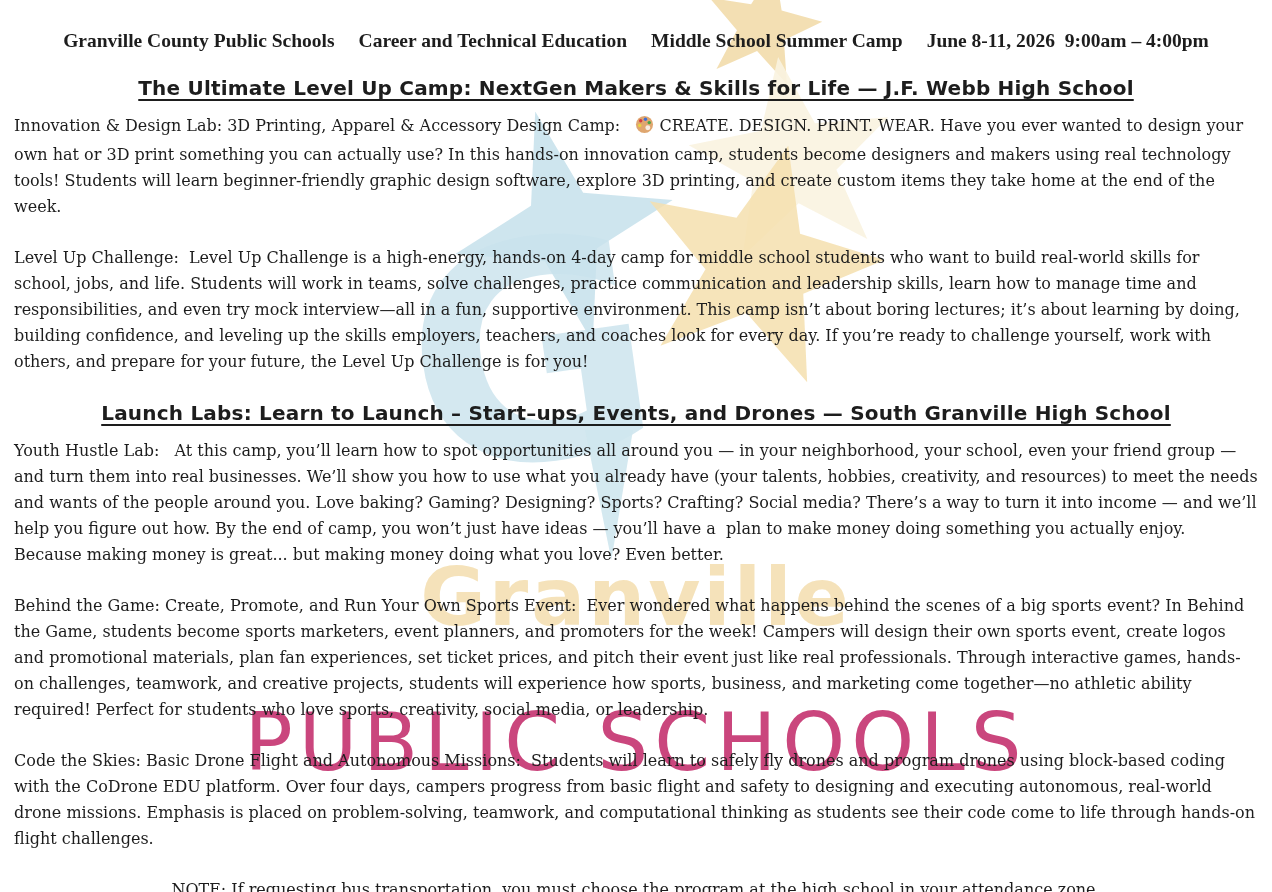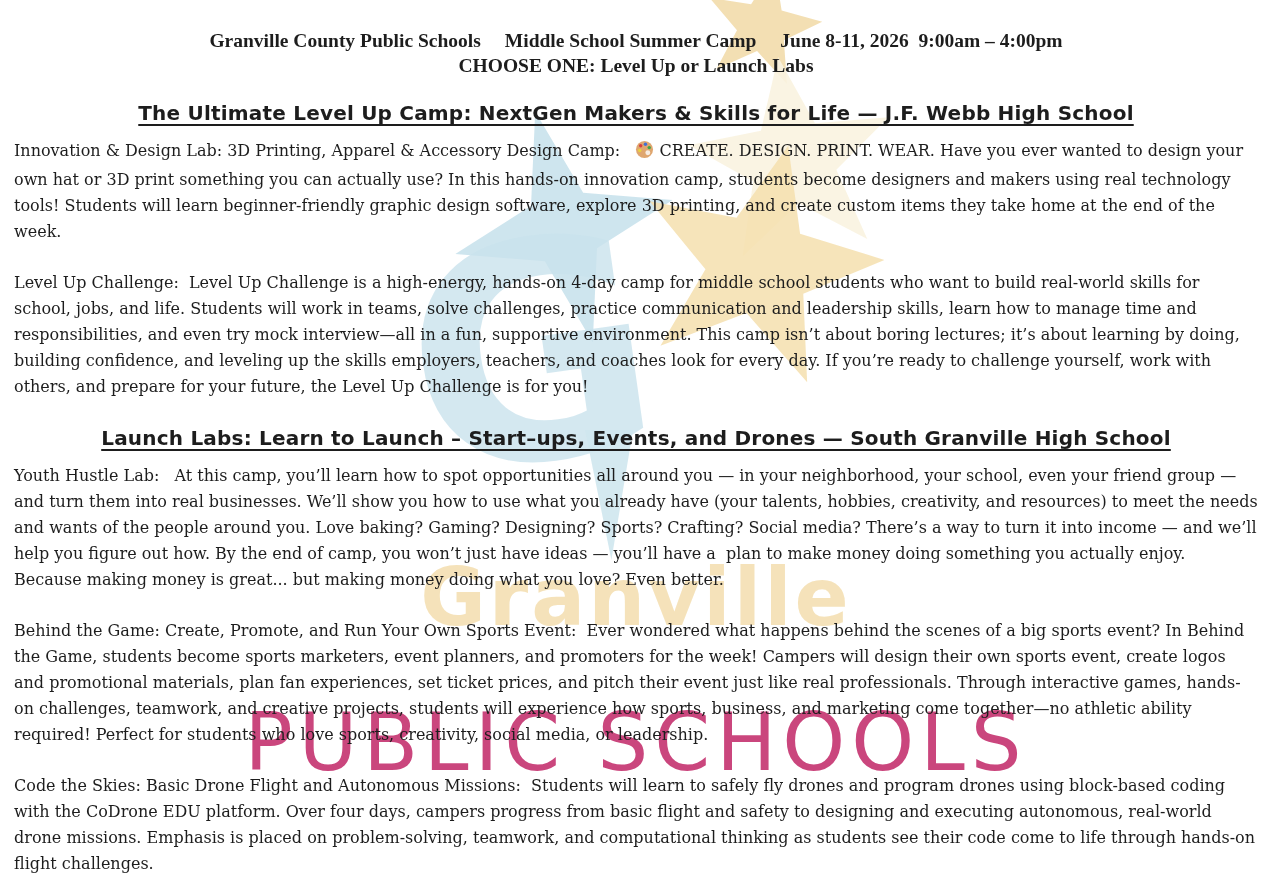--- a/index.html
+++ b/index.html
@@ -54,25 +54,25 @@
     <div class="wm-line1">
         <span class="wm-granville">Granville</span>
       </div>
     <div class="wm-line2">PUBLIC SCHOOLS</div>
   </div>
 
   <div class="content">
 
     <div class="hdr">
         <span>Granville County Public Schools</span>
+        <span>Career and Technical Education</span>
         <span>Middle School Summer Camp</span>
         <span>June 8-11, 2026  9:00am – 4:00pm</span>
       </div>
 
-    <div class="hdr2">CHOOSE ONE: Level Up or Launch Labs</div>
 
     <h2 class="camp-heading">The Ultimate Level Up Camp: NextGen Makers &amp; Skills for Life — J.F. Webb High School</h2>
 
     <p class="body-par"><span>Innovation &amp; Design Lab: 3D Printing, Apparel &amp; Accessory Design Camp:   </span><span class="pal"><svg width="19" height="19" viewBox="0 0 20 20">
             <circle cx="10" cy="10" r="9" fill="#dfa66f"></circle>
             <circle cx="6" cy="6" r="1.8" fill="#d63f3f"></circle>
             <circle cx="11" cy="4.5" r="1.8" fill="#3f6fd6"></circle>
             <circle cx="15" cy="8" r="1.8" fill="#44a344"></circle>
             <circle cx="5" cy="11" r="1.8" fill="#e8d23f"></circle>
             <circle cx="13.5" cy="13.5" r="2.6" fill="#f7ede2"></circle>

